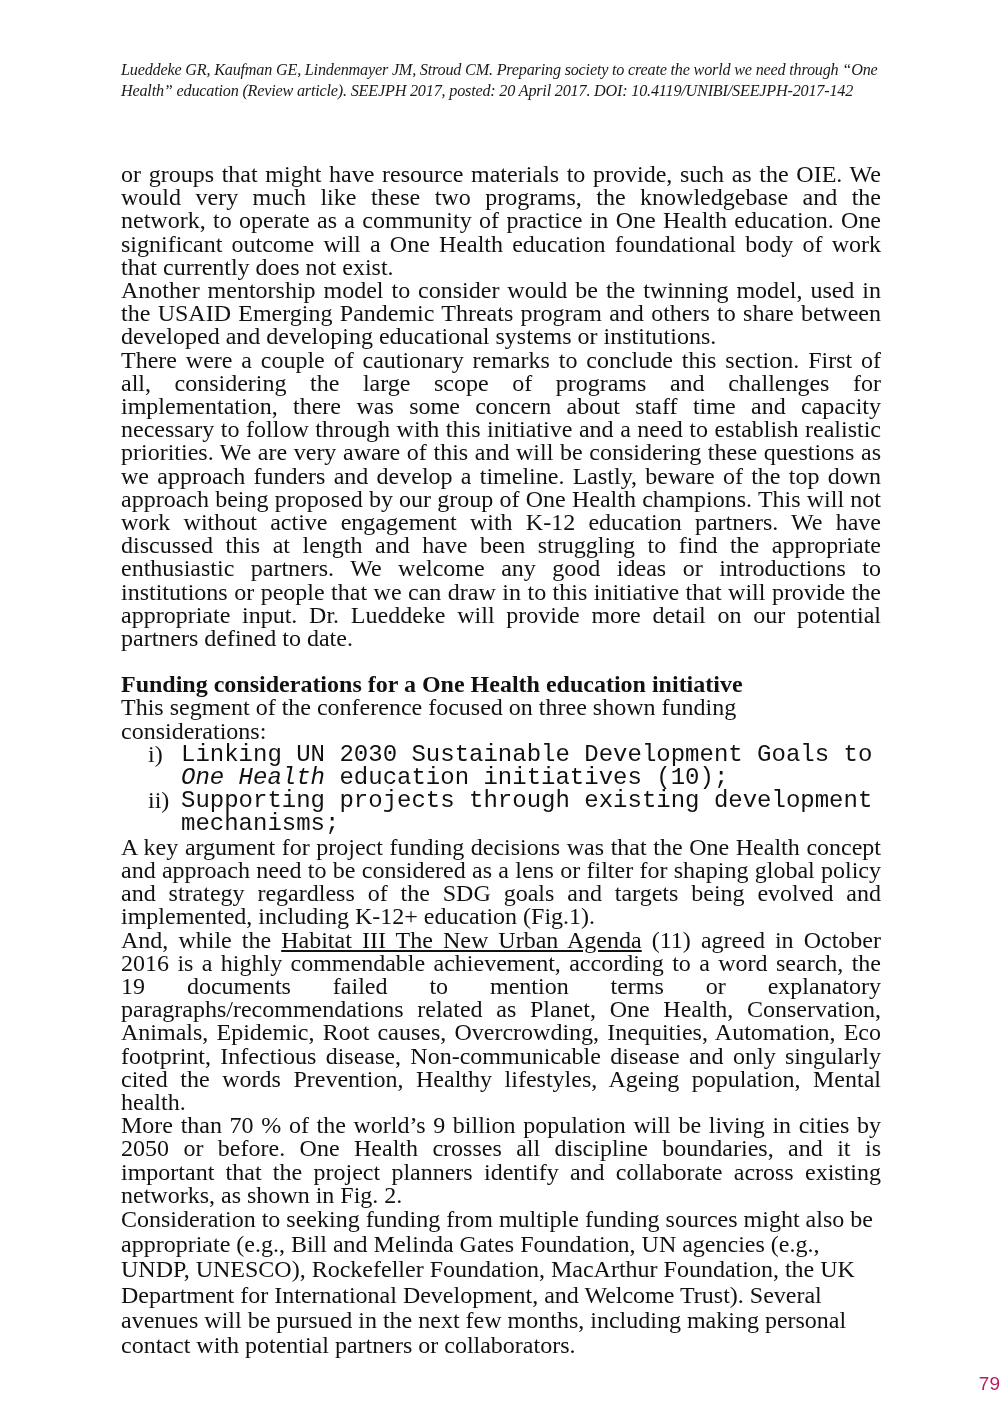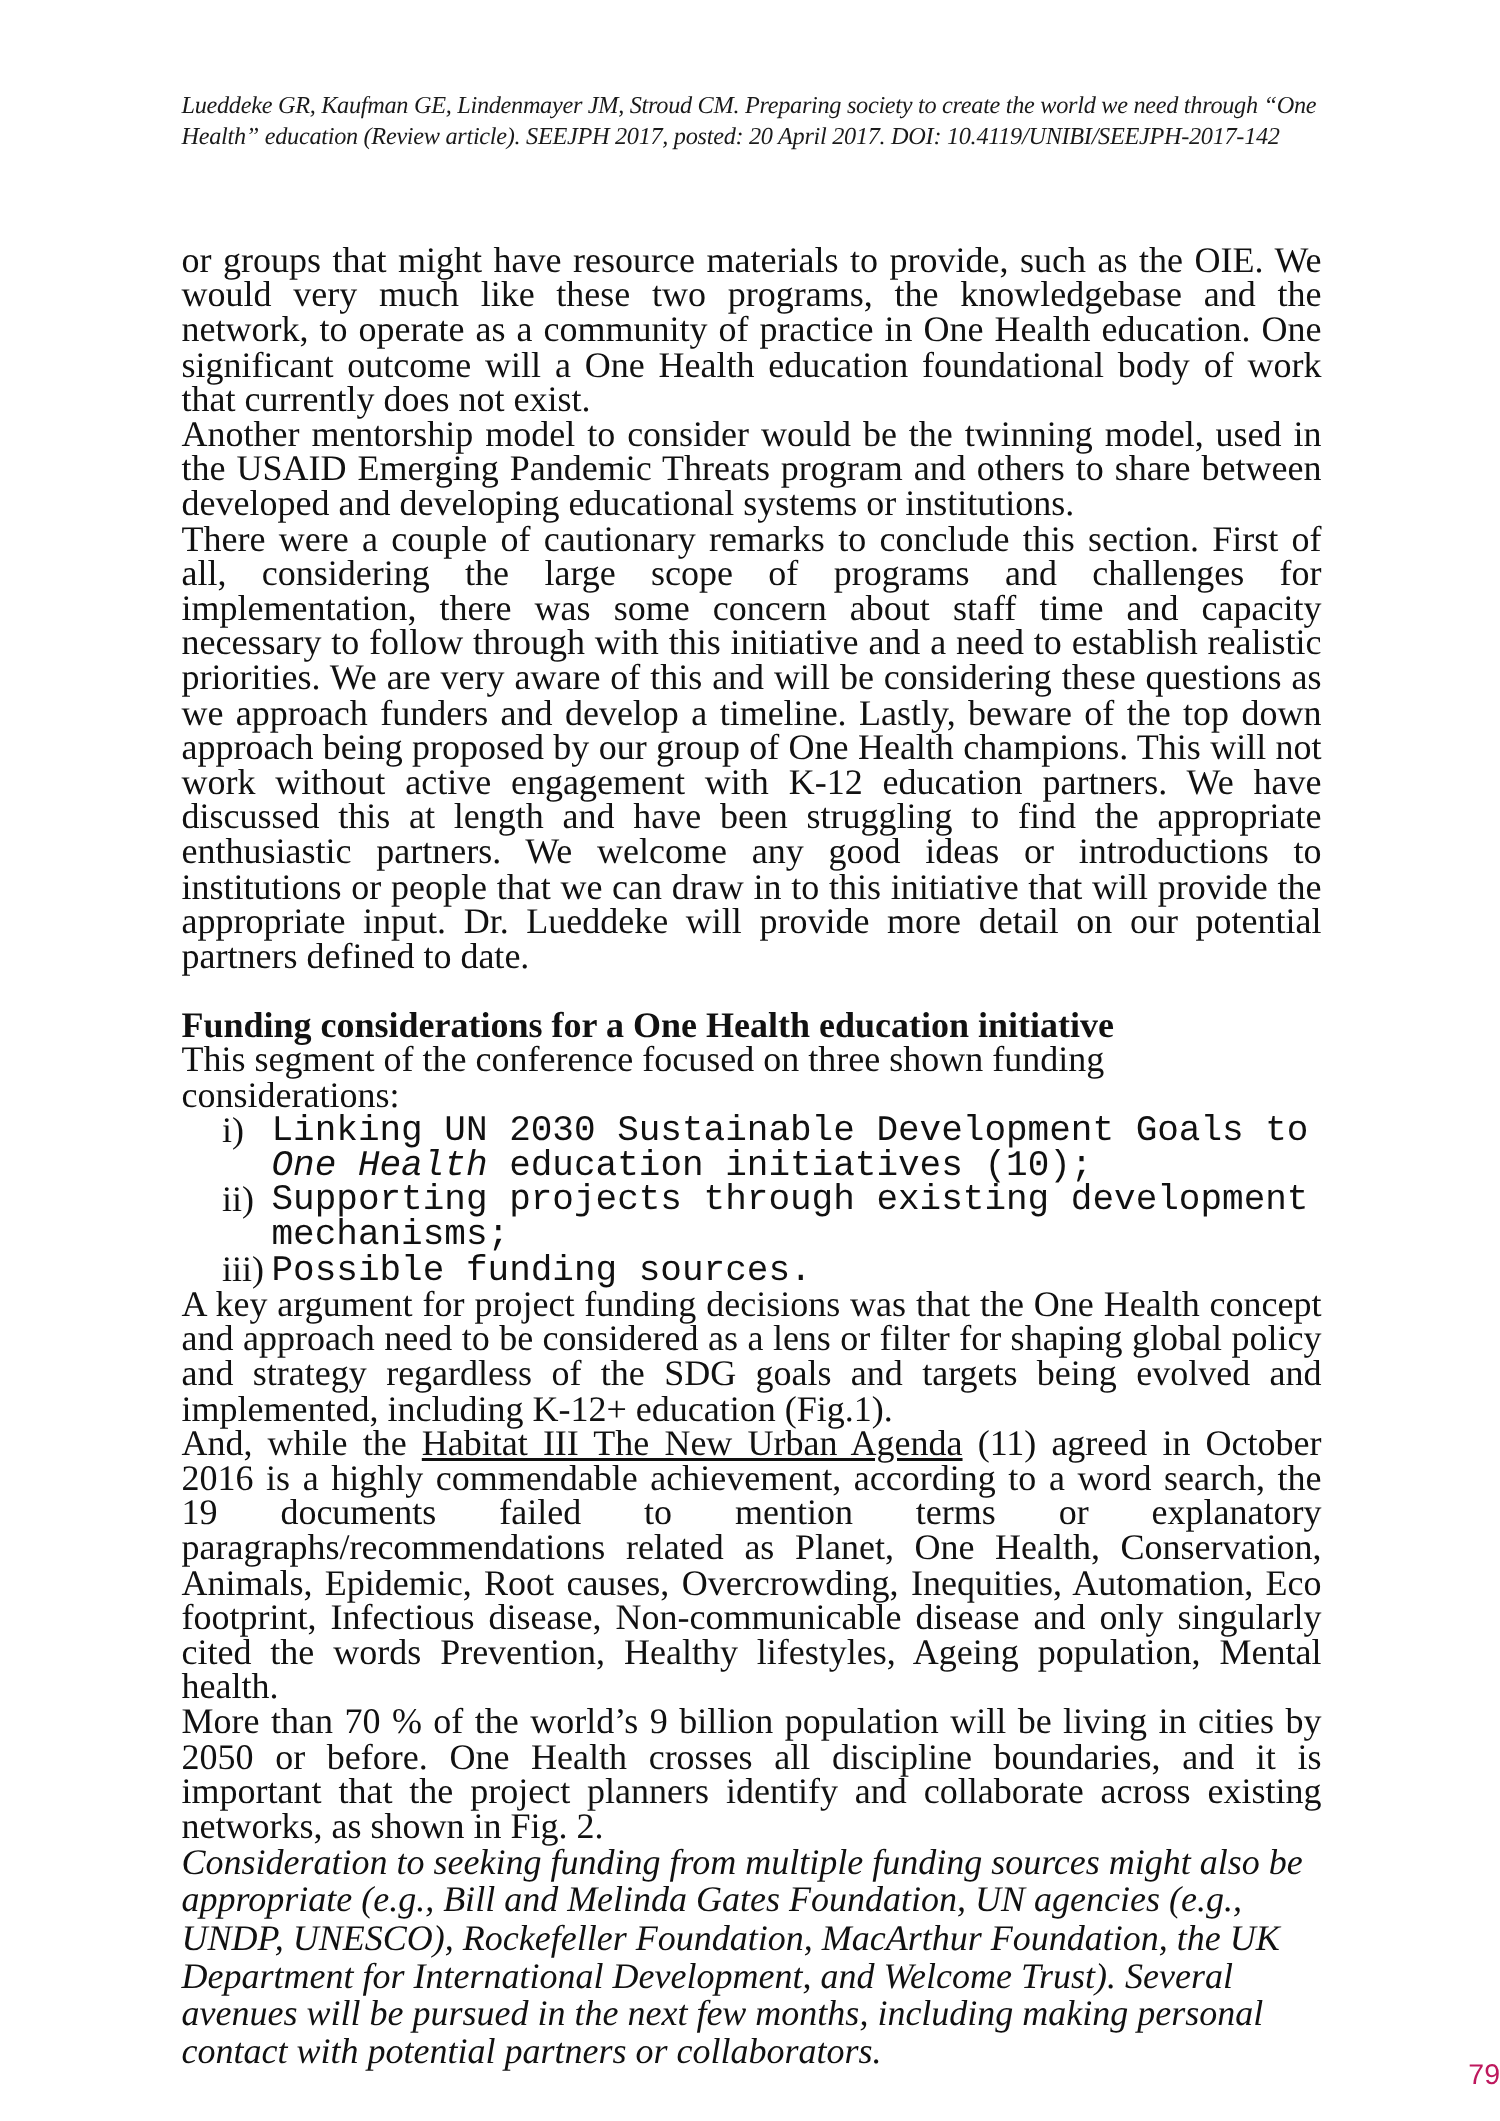--- a/index.html
+++ b/index.html
@@ -59,21 +59,20 @@
   }
   .roman-list .txt {
     flex: 1;
     font-family: Liberation Mono, monospace;
   }
   .link {
     text-decoration: underline;
   }
   .loose {
     line-height: 25.2px;
-    font-style: italic;
   }
   .page-number {
     position: absolute;
     left: 0;
     width: 1000px;
     top: 1373px;
     text-align: right;
     font-family: "Liberation Sans", "DejaVu Sans", sans-serif;
     font-size: 19px;
     color: #be185d;
@@ -94,24 +93,20 @@
 
   <ul class="roman-list">
     <li>
       <span class="num">i)</span>
       <span class="txt"><span>Linking UN 2030 Sustainable Development Goals to </span><em>One Health</em><span> education initiatives (10);</span></span>
     </li>
     <li>
       <span class="num">ii)</span>
       <span class="txt">Supporting projects through existing development mechanisms;</span>
     </li>
-    <li>
-      <span class="num">iii)</span>
-      <span class="txt">Possible funding sources.</span>
-    </li>
   </ul>
 
   <p class="justify">A key argument for project funding decisions was that the One Health concept and approach need to be considered as a lens or filter for shaping global policy and strategy regardless of the SDG goals and targets being evolved and implemented, including K-12+ education (Fig.1).</p>
   <p class="justify"><span>And, while the </span><a class="link">Habitat III The New Urban Agenda</a><span> (11) agreed in October 2016 is a highly commendable achievement, according to a word search, the 19 documents failed to mention terms or explanatory paragraphs/recommendations related as Planet, One Health, Conservation, Animals, Epidemic, Root causes, Overcrowding, Inequities, Automation, Eco footprint, Infectious disease, Non-communicable disease and only singularly cited the words Prevention, Healthy lifestyles, Ageing population, Mental health.</span></p>
   <p class="justify">More than 70 % of the world’s 9 billion population will be living in cities by 2050 or before. One Health crosses all discipline boundaries, and it is important that the project planners identify and collaborate across existing networks, as shown in Fig. 2.</p>
   <p class="loose">Consideration to seeking funding from multiple funding sources might also be appropriate (e.g., Bill and Melinda Gates Foundation, UN agencies (e.g., UNDP, UNESCO), Rockefeller Foundation, MacArthur Foundation, the UK Department for International Development, and Welcome Trust). Several avenues will be pursued in the next few months, including making personal contact with potential partners or collaborators.</p>
 </div>
 
 <div class="page-number">79</div>
 

